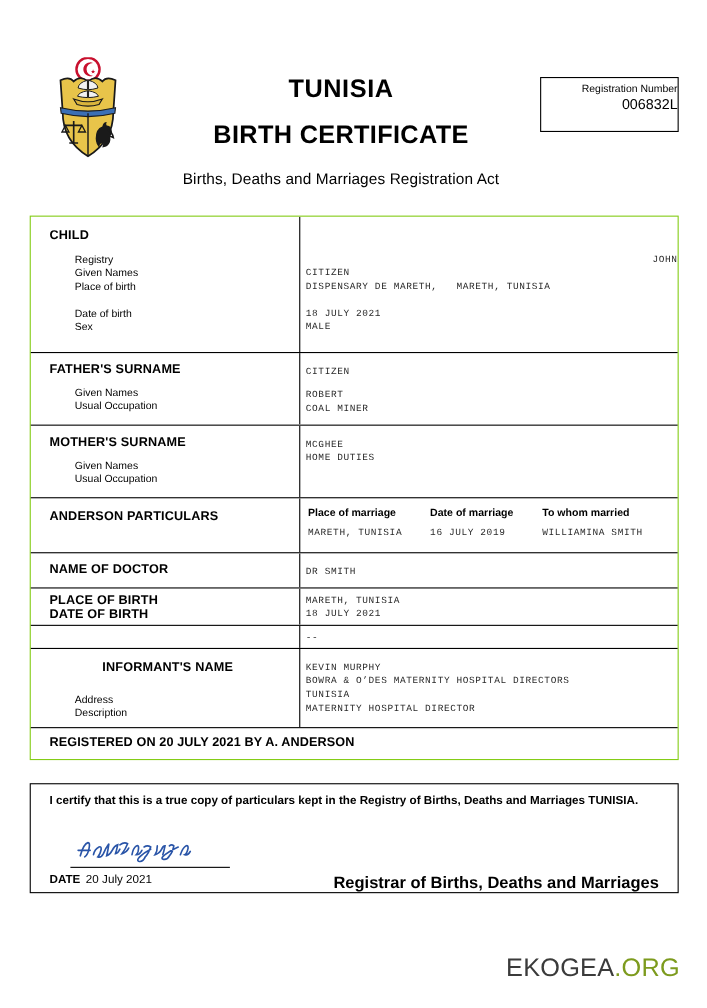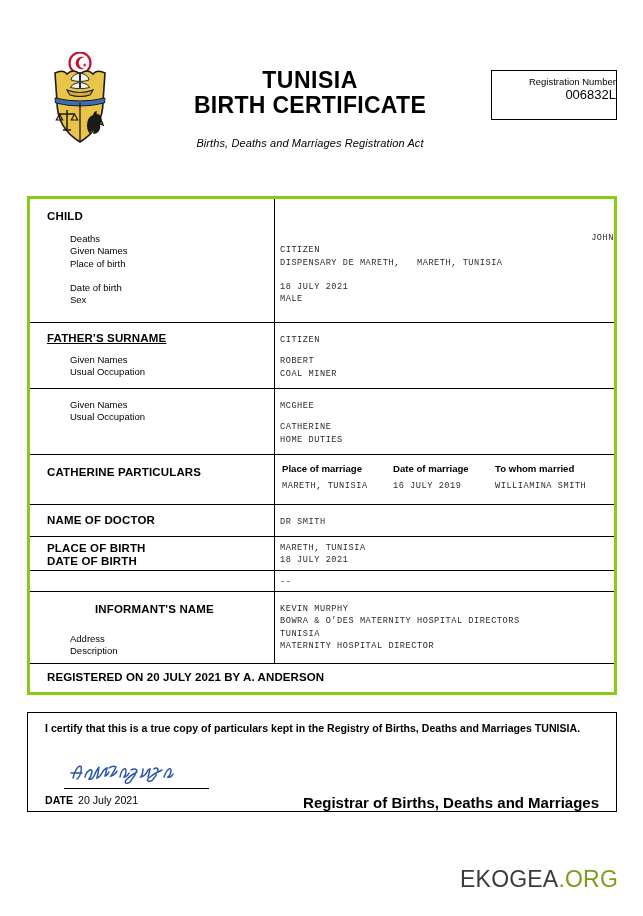--- a/index.html
+++ b/index.html
@@ -40,29 +40,28 @@
   .doc-country {
     font-size: 23px;
     font-weight: bold;
     letter-spacing: 0.5px;
     line-height: 1.1;
   }
   .doc-title {
     font-size: 23px;
     font-weight: bold;
     letter-spacing: 0.3px;
-    margin-top: 0;
+    margin-top: 17px;
     line-height: 1.1;
   }
   .doc-act {
-    font-size: 11px;
+    font-size: 14px;
     font-weight: normal;
     margin-top: 18px;
     letter-spacing: 0.1px;
-    font-style: italic;
   }
   #registration-box {
     position: absolute;
     left: 491px;
     top: 70px;
     width: 126px;
     height: 50px;
     border: 1px solid #000;
     text-align: right;
     box-sizing: border-box;
@@ -77,21 +76,21 @@
     line-height: 1.15;
     margin-top: 1px;
   }
 
   
   #main-table {
     position: absolute;
     left: 27px;
     top: 196px;
     width: 590px;
-    border: 3px solid #84cc16;
+    border: 1px solid #84cc16;
     box-sizing: border-box;
   }
   .row {
     position: relative;
     border-bottom: 1px solid #000;
     box-sizing: border-box;
     overflow: hidden;
   }
   .row:last-child { border-bottom: none; }
   .row .divider {
@@ -285,66 +284,66 @@
     <div class="reg-value">006832L</div>
   </div>
 </div>
 
 <div id="main-table">
 
   <div class="row" id="row-child">
     <div class="divider"></div>
     <div class="labelcol">
       <div class="hdr" style="padding-top:11px;">CHILD</div>
-      <div class="sub" style="padding-top:11px;">Deaths</div>
+      <div class="sub" style="padding-top:11px;">Registry</div>
       <div class="sub">Given Names</div>
       <div class="sub">Place of  birth</div>
       <div class="sub" style="padding-top:12px;">Date of  birth</div>
       <div class="sub">Sex</div>
     </div>
     <div class="valcol">
       <div class="val" style="padding-top:33px;text-align:right;">JOHN</div>
       <div class="val">CITIZEN</div>
       <div class="val">DISPENSARY DE MARETH,   MARETH, TUNISIA</div>
       <div class="val" style="padding-top:12px;">18 JULY 2021</div>
       <div class="val">MALE</div>
     </div>
   </div>
 
   <div class="row" id="row-father">
     <div class="divider"></div>
     <div class="labelcol">
-      <div class="hdr" style="padding-top:9px;text-decoration:underline;">FATHER'S SURNAME</div>
+      <div class="hdr" style="padding-top:9px;">FATHER'S SURNAME</div>
       <div class="sub" style="padding-top:10px;">Given Names</div>
       <div class="sub">Usual Occupation</div>
     </div>
     <div class="valcol">
       <div class="val" style="padding-top:11px;">CITIZEN</div>
       <div class="val" style="padding-top:9px;">ROBERT</div>
       <div class="val">COAL MINER</div>
     </div>
   </div>
 
   <div class="row" id="row-mother">
     <div class="divider"></div>
     <div class="labelcol">
+      <div class="hdr" style="padding-top:9px;">MOTHER'S SURNAME</div>
       <div class="sub" style="padding-top:10px;">Given Names</div>
       <div class="sub">Usual Occupation</div>
     </div>
     <div class="valcol">
       <div class="val" style="padding-top:11px;">MCGHEE</div>
-      <div class="val" style="padding-top:9px;">CATHERINE</div>
       <div class="val">HOME DUTIES</div>
     </div>
   </div>
 
   <div class="row" id="row-marriage">
     <div class="divider"></div>
     <div class="labelcol">
-      <div class="hdr" style="padding-top:11px;">CATHERINE PARTICULARS</div>
+      <div class="hdr" style="padding-top:11px;">ANDERSON PARTICULARS</div>
     </div>
     <div class="valcol">
       <div class="mcol-head" style="left:7px;">Place of marriage</div>
       <div class="mcol-head" style="left:118px;">Date of marriage</div>
       <div class="mcol-head" style="left:220px;">To whom married</div>
       <div class="mcol-val" style="left:7px;">MARETH, TUNISIA</div>
       <div class="mcol-val" style="left:118px;">16 JULY 2019</div>
       <div class="mcol-val" style="left:220px;">WILLIAMINA SMITH</div>
     </div>
   </div>

